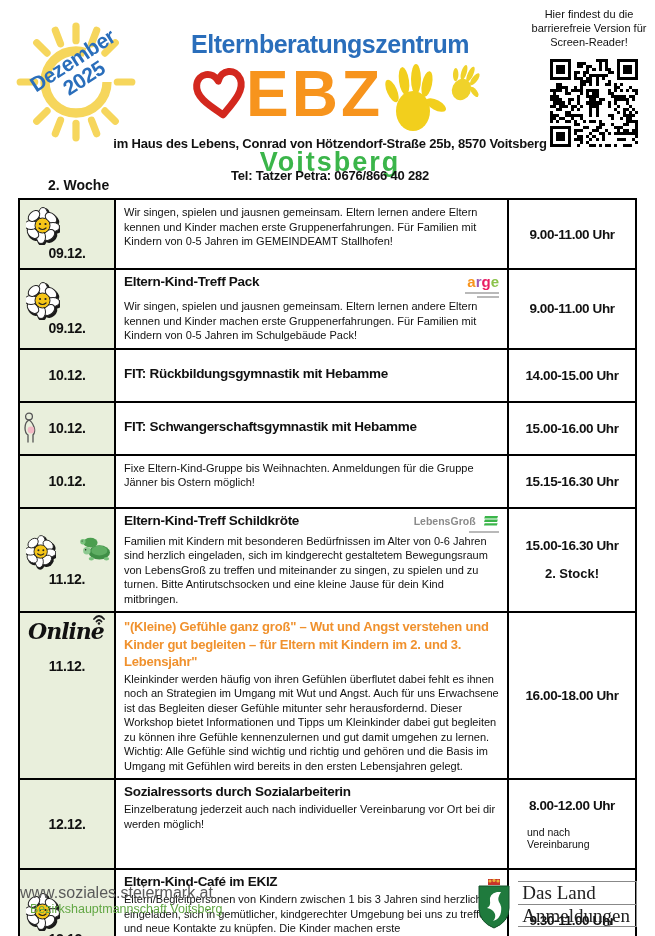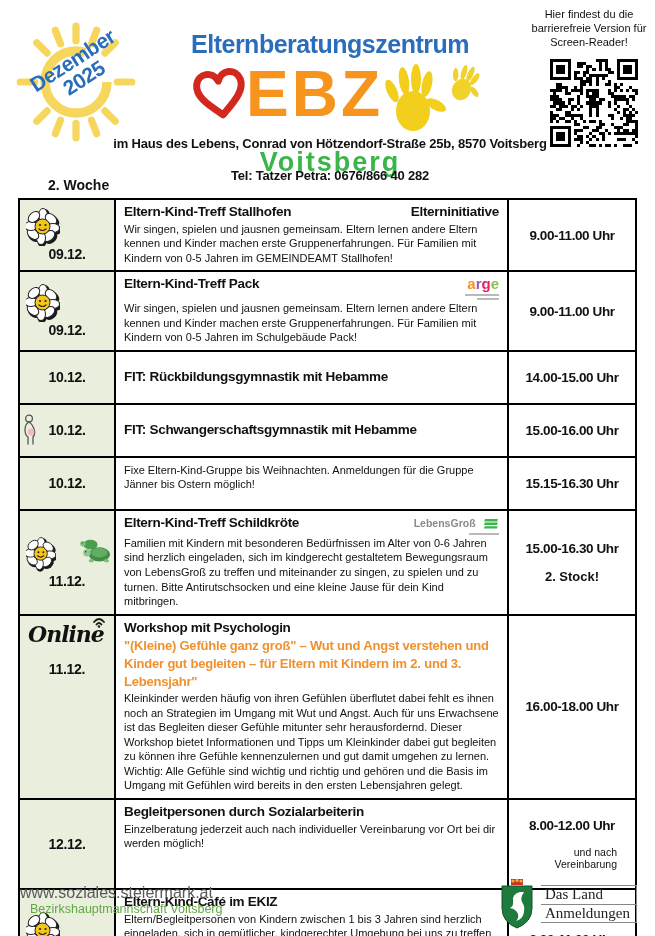--- a/index.html
+++ b/index.html
@@ -47,21 +47,21 @@
   .online-script .wifi { position:absolute; right:-2px; top:-8px; }
   .desc-cell { padding:4px 8px 5px 8px; border-right:2px solid #000; }
   .desc-cell.compact { display:flex; align-items:center; }
   .title-line { display:flex; justify-content:space-between; align-items:flex-start; gap:8px; }
   .evt-title { font-weight:800; font-size:13.5px; letter-spacing:-.3px; line-height:1.25; }
   .title-right { font-weight:800; font-size:13.5px; letter-spacing:-.3px; white-space:nowrap; }
   .evt-desc { font-size:11px; line-height:1.32; margin-top:1px; }
   .evt-subtitle { color:#f0912d; font-weight:800; font-size:13px; line-height:1.35;
                   letter-spacing:-.2px; margin:1px 0; }
   .time-cell { display:flex; flex-direction:column; align-items:center; justify-content:center;
-               text-align:right; padding:18px; }
+               text-align:left; padding:18px; }
   .time-text { font-weight:800; font-size:13.5px; letter-spacing:-.4px; white-space:nowrap; }
   .time-note { font-size:10.5px; margin-top:13px; }
   .time-note.bold { font-weight:800; font-size:13px; }
   .r1{min-height:70px}.r2{min-height:67px}.r3{min-height:28px}.r4{min-height:28px}
   .r5{min-height:47px}.r6{min-height:78px}.r7{min-height:150px}.r8{min-height:50px}.r9{min-height:82px}
 
   
   .arge-logo { text-align:right; line-height:1; }
   .arge-word { font-size:15px; font-weight:800; letter-spacing:0; }
   .arge-word .l1{color:#f7941d}.arge-word .l2{color:#9b59b6}.arge-word .l3{color:#e91e63}.arge-word .l4{color:#8bc34a}
@@ -70,21 +70,21 @@
   .lg-word { font-size:10.5px; color:#8a8a8a; font-weight:700; display:inline-block; vertical-align:middle; }
   .lg-stripes { display:inline-block; vertical-align:middle; margin-left:3px; }
 
   
   .footer-text { margin:16px 40px 0 40px; text-align:center; font-weight:800;
                  font-size:12px; line-height:1.55; letter-spacing:-.2px; }
   .bottom-bar { position:absolute; left:0; right:0; top:878px; height:58px; }
   .site-link { position:absolute; left:20px; top:6px; font-size:16px; color:#5a5a5a; }
   .org-text { position:absolute; left:30px; top:24px; font-size:12.5px; color:#62a744; }
   .brand { position:absolute; right:18px; top:0; display:flex; align-items:center; gap:5px; }
-  .brand-text { font-family:"Liberation Serif", serif; font-size:15px; color:#222; line-height:1.15; }
+  .brand-text { font-family:"Liberation Serif", serif; font-size:19px; color:#222; line-height:1.15; }
   .brand-text .line { border:1px solid #888; border-left:none; padding:0 6px 0 4px; display:block; }
   .brand-text .line:first-child { border-bottom:none; }
 </style>
 </head>
 <body>
 
 <svg width="0" height="0" style="position:absolute">
   <defs>
     <g id="daisy">
       <g fill="#1a1a1a">
@@ -506,24 +506,20 @@
   <div class="row r1">
     <div class="date-cell">
       <div class="icons-row">
           <svg width="34" height="38" viewBox="0 0 34 38">
             <use href="#daisy"></use>
           </svg>
         </div>
       <div class="date-text">09.12.</div>
     </div>
     <div class="desc-cell">
-      <div class="title-line">
-        <span class="evt-title">Eltern-Kind-Treff Stallhofen</span>
-        <span class="title-right">Elterninitiative</span>
-      </div>
       <div class="evt-desc">Wir singen, spielen und jausnen gemeinsam. Eltern lernen andere Eltern kennen und Kinder machen erste Gruppenerfahrungen. Für Familien mit Kindern von 0-5 Jahren im GEMEINDEAMT Stallhofen!</div>
     </div>
     <div class="time-cell">
       <span class="time-text">9.00-11.00 Uhr</span>
     </div>
   </div>
 
   <div class="row r2">
     <div class="date-cell">
       <div class="icons-row">
@@ -628,38 +624,35 @@
       <div class="online-script">
         <span>Online</span>
         <svg class="wifi" width="14" height="15" viewBox="0 0 14 15">
             <use href="#wifi"></use>
           </svg>
       </div>
       <div class="date-text">11.12.</div>
       <div style="flex:1"></div>
     </div>
     <div class="desc-cell">
-      <div class="title-line">
-          <span class="evt-title">Workshop mit Psychologin</span>
-        </div>
       <div class="evt-subtitle">"(Kleine) Gefühle ganz groß" – Wut und Angst verstehen und Kinder gut begleiten – für Eltern mit Kindern im 2. und 3. Lebensjahr"</div>
       <div class="evt-desc">Kleinkinder werden häufig von ihren Gefühlen überflutet dabei fehlt es ihnen noch an Strategien im Umgang mit Wut und Angst. Auch für uns Erwachsene ist das Begleiten dieser Gefühle mitunter sehr herausfordernd. Dieser Workshop bietet Informationen und Tipps um Kleinkinder dabei gut begleiten zu können ihre Gefühle kennenzulernen und gut damit umgehen zu lernen. Wichtig: Alle Gefühle sind wichtig und richtig und gehören und die Basis im Umgang mit Gefühlen wird bereits in den ersten Lebensjahren gelegt.</div>
     </div>
     <div class="time-cell">
       <span class="time-text">16.00-18.00 Uhr</span>
     </div>
   </div>
 
   <div class="row r8">
     <div class="date-cell">
       <div class="date-text">12.12.</div>
     </div>
     <div class="desc-cell">
       <div class="title-line">
-          <span class="evt-title">Begleitpersonen durch Sozialarbeiterin</span>
+          <span class="evt-title">Sozialressorts durch Sozialarbeiterin</span>
         </div>
       <div class="evt-desc">Einzelberatung jederzeit auch nach individueller Vereinbarung vor Ort bei dir werden möglich!</div>
     </div>
     <div class="time-cell">
       <span class="time-text">8.00-12.00 Uhr</span>
       <span class="time-note">und nach Vereinbarung</span>
     </div>
   </div>
 
   <div class="row r9">

